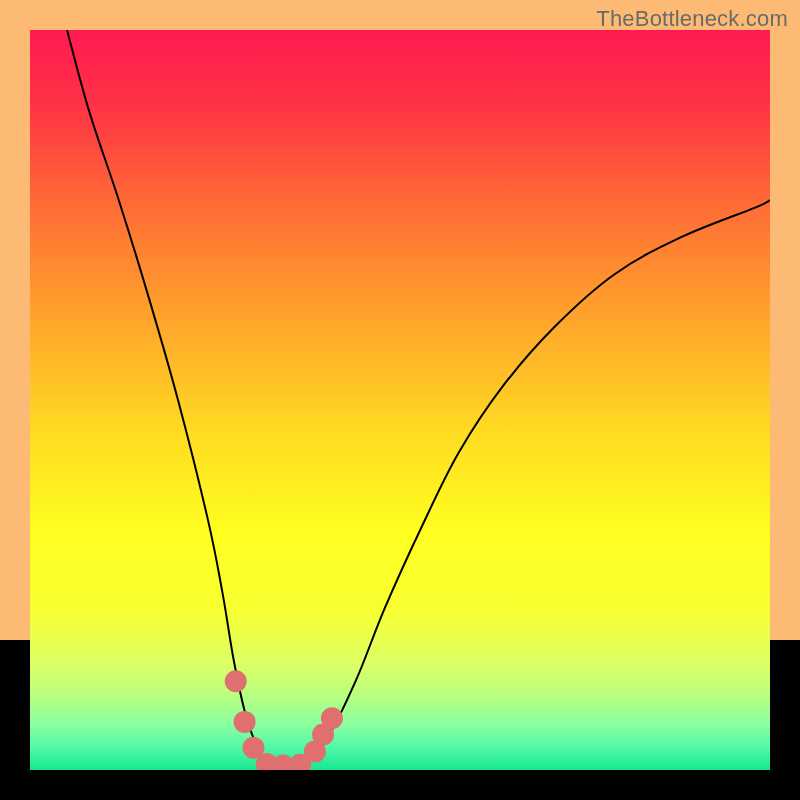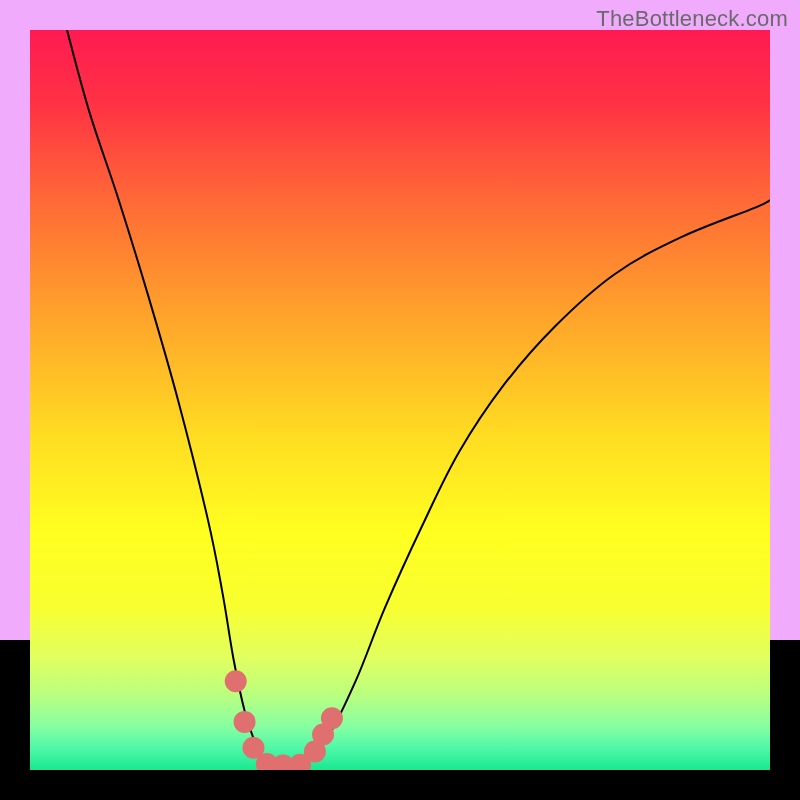--- a/index.html
+++ b/index.html
@@ -8,21 +8,21 @@
     width: 800px;
     height: 800px;
     overflow: hidden;
     background: #000;
     font-family: Arial, Helvetica, sans-serif;
   }
   .frame {
     position: absolute;
     left: 0; top: 0;
     width: 800px; height: 640px;
-    background: #f0abfc;
+    background: #fdba74;
   }
   .plot {
     position: absolute;
     left: 30px;
     top: 30px;
     width: 740px;
     height: 740px;
     overflow: hidden;
   }
   .grad {

